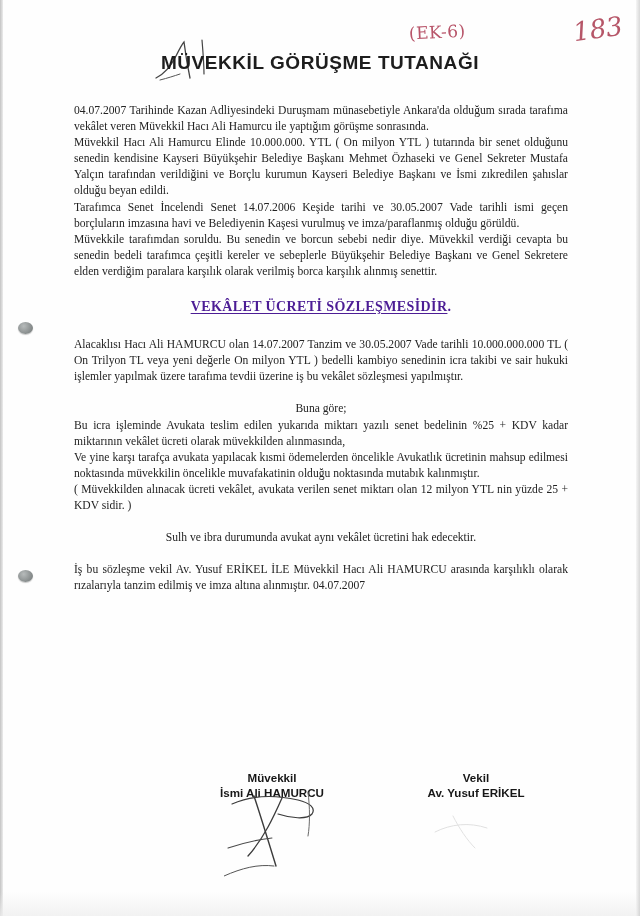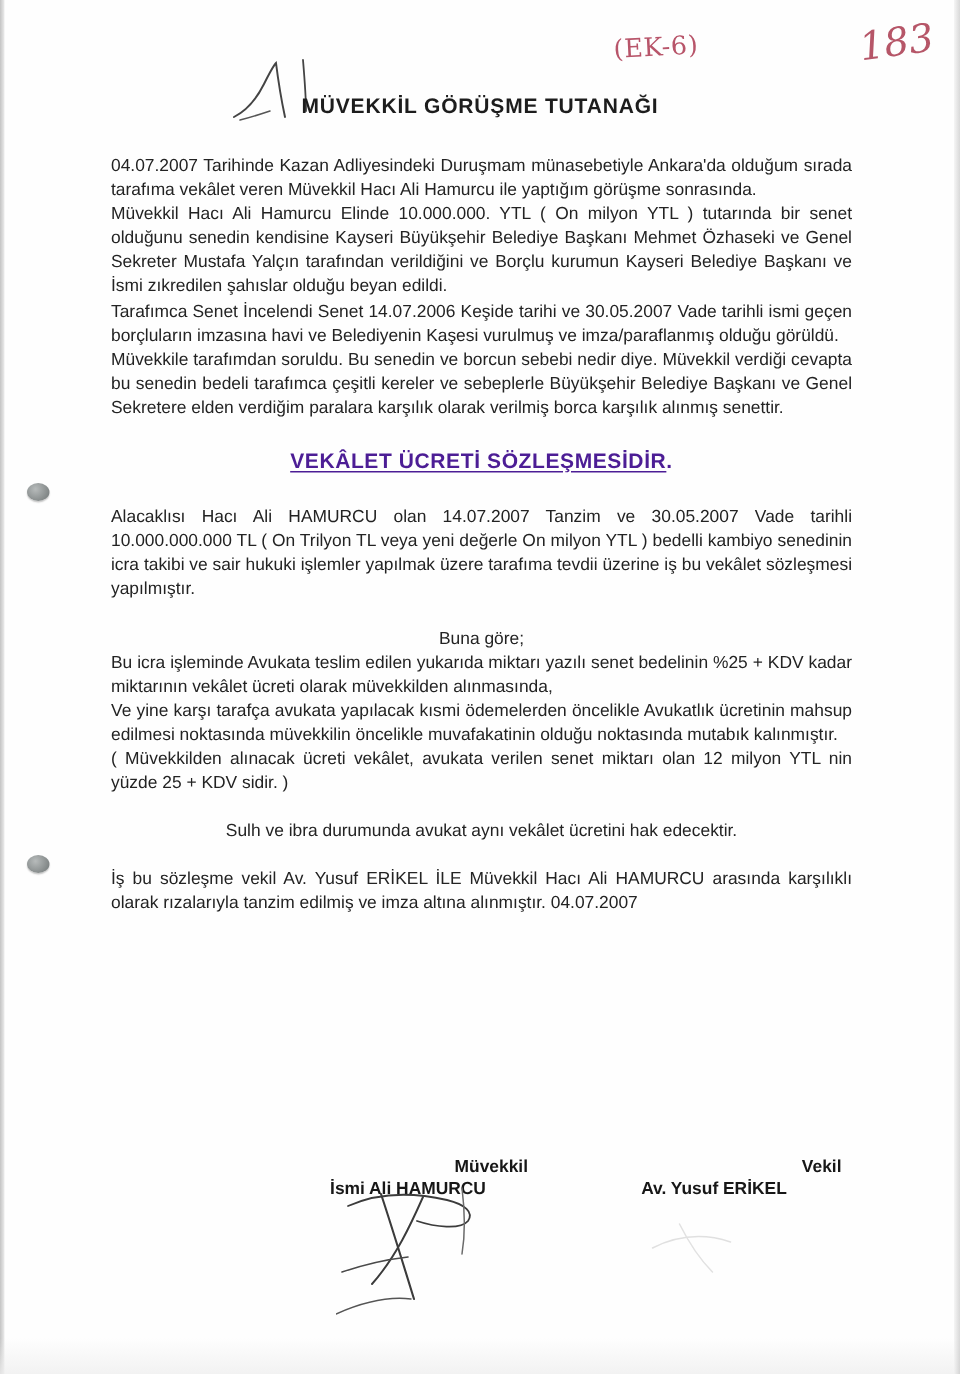--- a/index.html
+++ b/index.html
@@ -90,39 +90,40 @@
     background: radial-gradient(circle at 38% 34%, #b7bbbb 0%, #8f9494 55%, #6e7474 100%);
     box-shadow: 0 1px 1px rgba(0,0,0,.22);
   }
   .punch-top { top: 322px; }
   .punch-bottom { top: 570px; }
 
   
   .doc-title {
     position: absolute;
     left: 0;
-    top: 62px;
+    top: 52px;
     width: 504px;
     text-align: center;
-    font-size: 14px;
+    font-size: 19px;
     font-weight: bold;
     letter-spacing: .55px;
     color: #1d1d1d;
     font-family: "Liberation Sans", sans-serif;
   }
 
   .body-block {
     position: absolute;
     left: 6px;
     top: 103px;
     width: 494px;
     font-size: 11.6px;
     line-height: 16.1px;
     color: #232323;
     text-align: justify;
+    font-family: Liberation Serif, serif;
   }
   .body-block p {
     margin: 0;
   }
   .p-gap { height: 16px; }
 
   .section-title {
     text-align: center;
     font-size: 14px;
     font-weight: bold;
@@ -155,21 +156,21 @@
   .sig-col {
     position: absolute;
     text-align: center;
     font-size: 11.6px;
     font-weight: bold;
     line-height: 15px;
     color: #171717;
   }
   .sig-left  { left: 118px; width: 160px; }
   .sig-right { left: 317px; width: 170px; }
-  .sig-role { display: block; text-align: right; }
+  .sig-role { display: block; }
   .sig-name { display: block; }
 
   .sig-scribble {
     position: absolute;
     left: 150px;
     top: 20px;
     width: 120px;
     height: 95px;
     pointer-events: none;
   }

